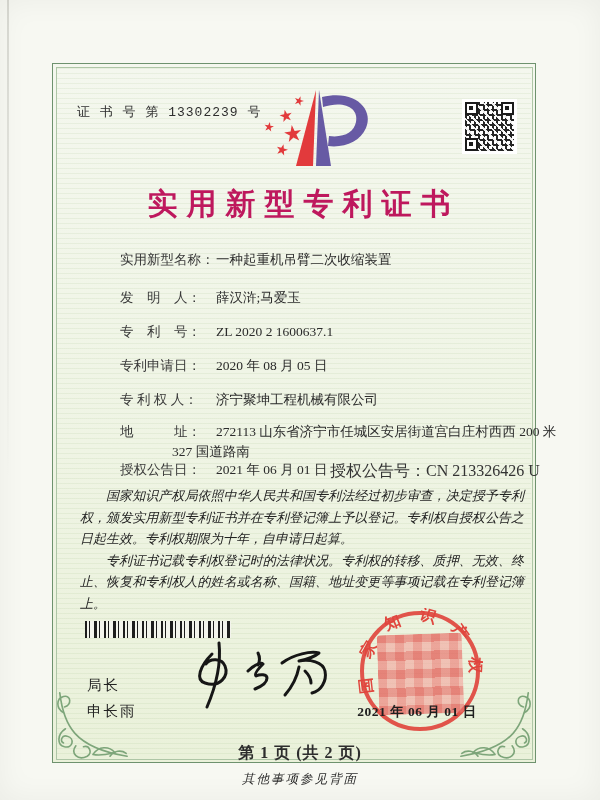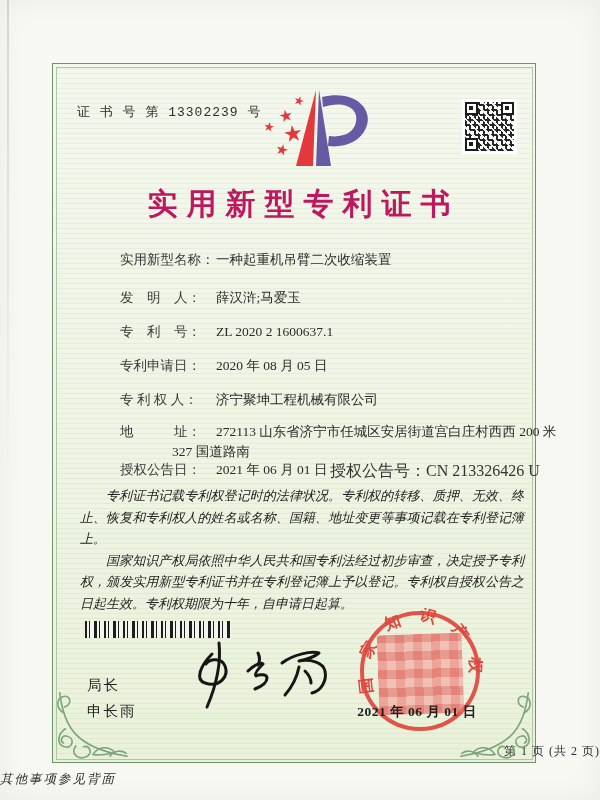--- a/index.html
+++ b/index.html
@@ -106,25 +106,25 @@
     text-align:center; font-size:13.5px; color:#1f1f1f; letter-spacing:.5px;
     font-weight:600; z-index:3;
   }
 
   .ornament { position:absolute; width:76px; height:74px; z-index:2; }
   .orn-left { left:54px; top:687px; }
   .orn-right { left:458px; top:687px; transform:scaleX(-1); }
 
   .page-num {
     position:absolute; left:0; right:0; top:743px;
-    text-align:right; font-size:12px; color:#2d2d2d; letter-spacing:1px;
+    text-align:center; font-size:16px; color:#2d2d2d; letter-spacing:1px;font-weight:bold;
   }
   .back-note {
     position:absolute; left:0; right:0; top:771px;
-    text-align:left; font-size:12.5px; color:#2d2d2d; font-style:italic; letter-spacing:2px;
+    text-align:center; font-size:12.5px; color:#2d2d2d; font-style:italic; letter-spacing:2px;
   }
 </style>
 </head>
 <body>
 
 <div class="frame">
   <div class="guilloche"></div>
   <div class="inner-line"></div>
 </div>
 
@@ -176,22 +176,22 @@
 </div>
 <div class="addr-l2">327 国道路南</div>
 <div class="field-row r7">
   <span class="lbl">授权公告日：</span><span class="val">2021 年 06 月 01 日</span>
 </div>
 <div class="grant-no">
   <span class="lbl">授权公告号：</span><span class="val">CN 213326426 U</span>
 </div>
 
 <div class="body-text">
+  <p>国家知识产权局依照中华人民共和国专利法经过初步审查，决定授予专利权，颁发实用新型专利证书并在专利登记簿上予以登记。专利权自授权公告之日起生效。专利权期限为十年，自申请日起算。</p>
   <p>专利证书记载专利权登记时的法律状况。专利权的转移、质押、无效、终止、恢复和专利权人的姓名或名称、国籍、地址变更等事项记载在专利登记簿上。</p>
-  <p>国家知识产权局依照中华人民共和国专利法经过初步审查，决定授予专利权，颁发实用新型专利证书并在专利登记簿上予以登记。专利权自授权公告之日起生效。专利权期限为十年，自申请日起算。</p>
 </div>
 
 <div class="barcode"></div>
 
 <div class="officer">
   <div>局长</div>
   <div>申长雨</div>
 </div>
 
 <svg class="signature" viewBox="0 0 158 78">

